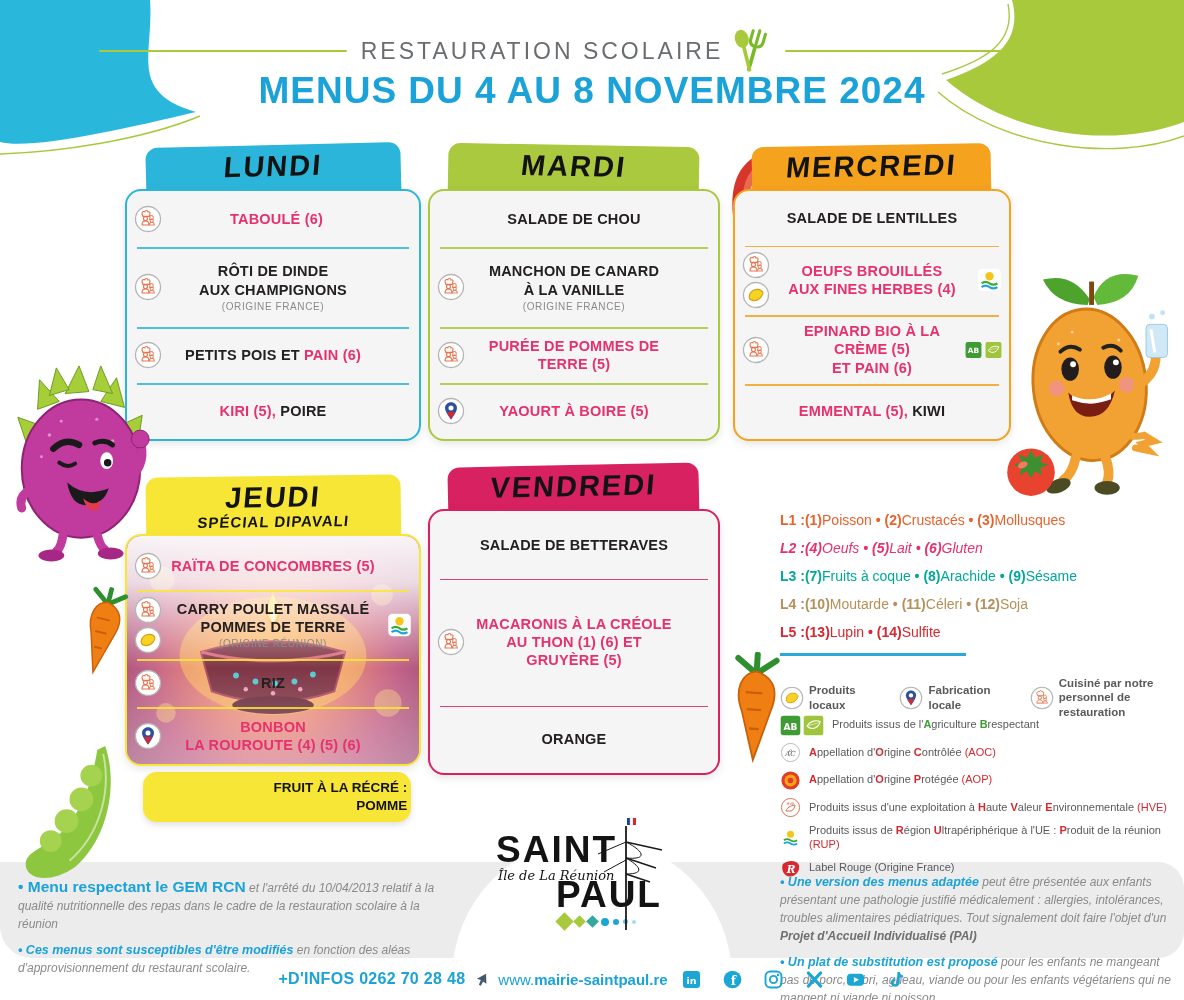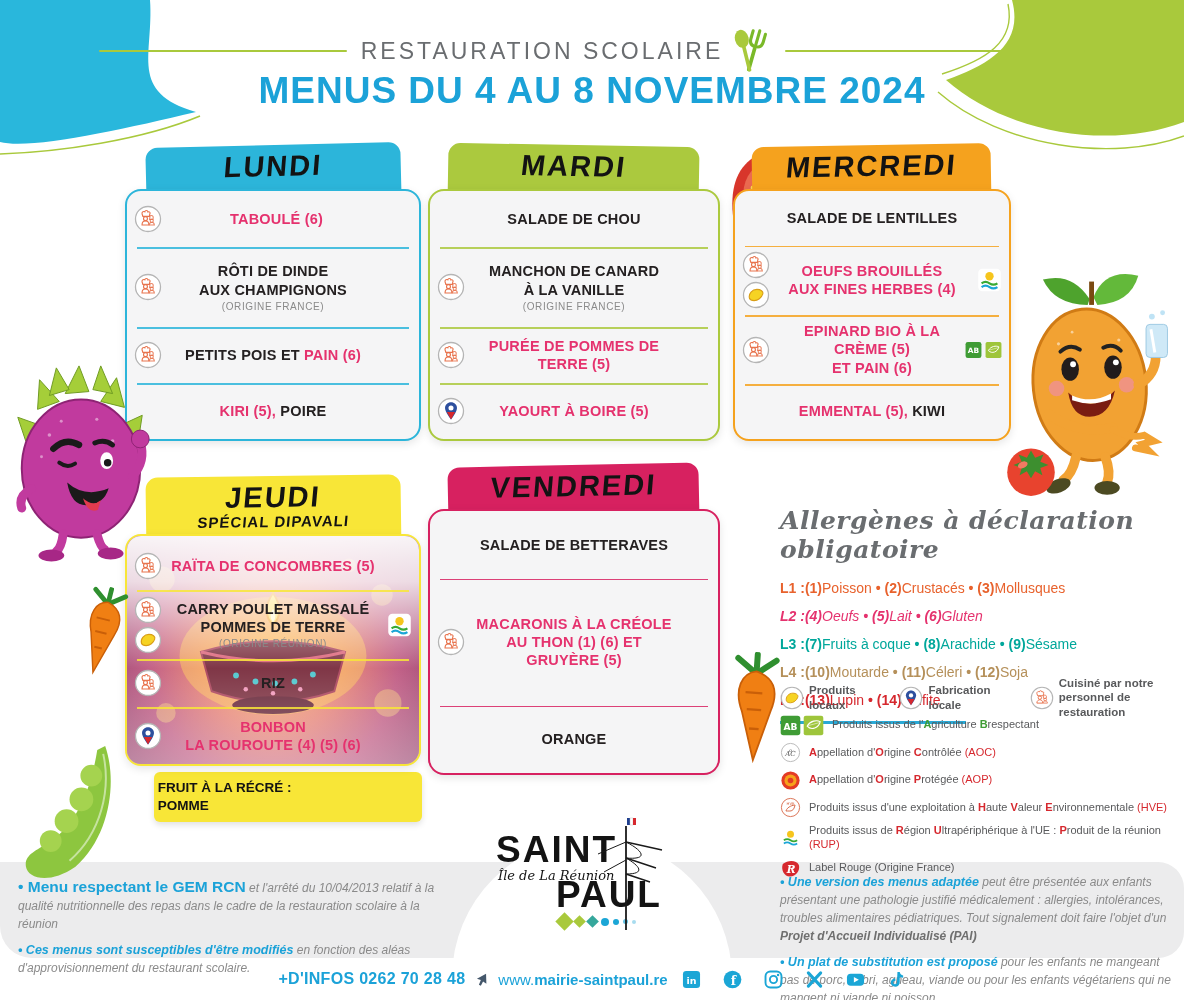--- a/index.html
+++ b/index.html
@@ -55,22 +55,22 @@
   .ic.badge svg{width:25px;height:25px;}
 
   
   .diwali-bg{position:absolute;inset:0;z-index:0;
      background:radial-gradient(circle at 50% 55%, #ffb95e 0%, #e2766b 38%, #b94b77 65%, #7e2a5a 100%);}
   .diwali-bg svg{position:absolute;inset:0;width:100%;height:100%;}
   .diwali-overlay{position:absolute;inset:0;z-index:0;
      background:linear-gradient(180deg, rgba(255,255,255,.95) 0%, rgba(255,255,255,.82) 20%,
        rgba(255,255,255,.40) 42%, rgba(255,255,255,.12) 58%, rgba(255,255,255,.28) 80%, rgba(255,255,255,.42) 100%);}
   #card-3 .menu-row{z-index:1;}
-  .day-pill{position:absolute;left:6%;width:88%;top:296px;background:var(--c);border-radius:6px;
-     text-align:left;padding:7px 4px;box-shadow:0 3px 6px rgba(0,0,0,.12);margin-left:11px;}
+  .day-pill{position:absolute;left:6%;width:88%;top:296px;background:var(--c);border-radius:14px;
+     text-align:right;padding:7px 4px;box-shadow:0 3px 6px rgba(0,0,0,.12);}
   .pill-line{font-size:13.5px;font-weight:800;color:#131313;line-height:1.35;}
 
   
   .allergens{position:absolute;left:780px;top:506px;width:404px;z-index:2;}
   .alg-title{margin:0 0 10px 0;font-family:"DejaVu Serif","Liberation Serif",serif;font-style:italic;
      font-weight:700;font-size:25px;color:#6a6d70;letter-spacing:.5px;}
   .alg-line{font-size:14px;line-height:2.0;white-space:nowrap;}
   .alg-prefix{font-weight:800;}
   .alg-num{font-weight:800;}
   .alg-divider{width:186px;height:2.5px;background:#29a9d6;margin-top:7px;}
@@ -593,21 +593,20 @@
         </div>
         <div class="menu-row bordered" style="flex: 1 1 0%;">
           <div class="row-text">
             <div class="dish-line"><span class="seg k">ORANGE</span></div>
           </div>
         </div>
       </div>
     </div>
 
   <aside class="allergens">
-    <h2 class="alg-title">Allergènes à déclaration obligatoire</h2>
     <div id="alg-lines">
         <div class="alg-line" style="color: rgb(232, 98, 45);"><span class="alg-prefix">L1 :</span><span class="alg-num">(1)</span><span class="alg-name">Poisson</span><span class="alg-num"> • </span><span class="alg-num">(2)</span><span class="alg-name">Crustacés</span><span class="alg-num"> • </span><span class="alg-num">(3)</span><span class="alg-name">Mollusques</span></div>
         <div class="alg-line" style="color: rgb(229, 50, 110); font-style: italic;"><span class="alg-prefix">L2 :</span><span class="alg-num">(4)</span><span class="alg-name">Oeufs</span><span class="alg-num"> • </span><span class="alg-num">(5)</span><span class="alg-name">Lait</span><span class="alg-num"> • </span><span class="alg-num">(6)</span><span class="alg-name">Gluten</span></div>
         <div class="alg-line" style="color: rgb(0, 167, 155);"><span class="alg-prefix">L3 :</span><span class="alg-num">(7)</span><span class="alg-name">Fruits à coque</span><span class="alg-num"> • </span><span class="alg-num">(8)</span><span class="alg-name">Arachide</span><span class="alg-num"> • </span><span class="alg-num">(9)</span><span class="alg-name">Sésame</span></div>
         <div class="alg-line" style="color: rgb(181, 144, 90);"><span class="alg-prefix">L4 :</span><span class="alg-num">(10)</span><span class="alg-name">Moutarde</span><span class="alg-num"> • </span><span class="alg-num">(11)</span><span class="alg-name">Céleri</span><span class="alg-num"> • </span><span class="alg-num">(12)</span><span class="alg-name">Soja</span></div>
         <div class="alg-line" style="color: rgb(214, 40, 46);"><span class="alg-prefix">L5 :</span><span class="alg-num">(13)</span><span class="alg-name">Lupin</span><span class="alg-num"> • </span><span class="alg-num">(14)</span><span class="alg-name">Sulfite</span></div>
       </div>
     <div class="alg-divider"></div>
   </aside>
 

